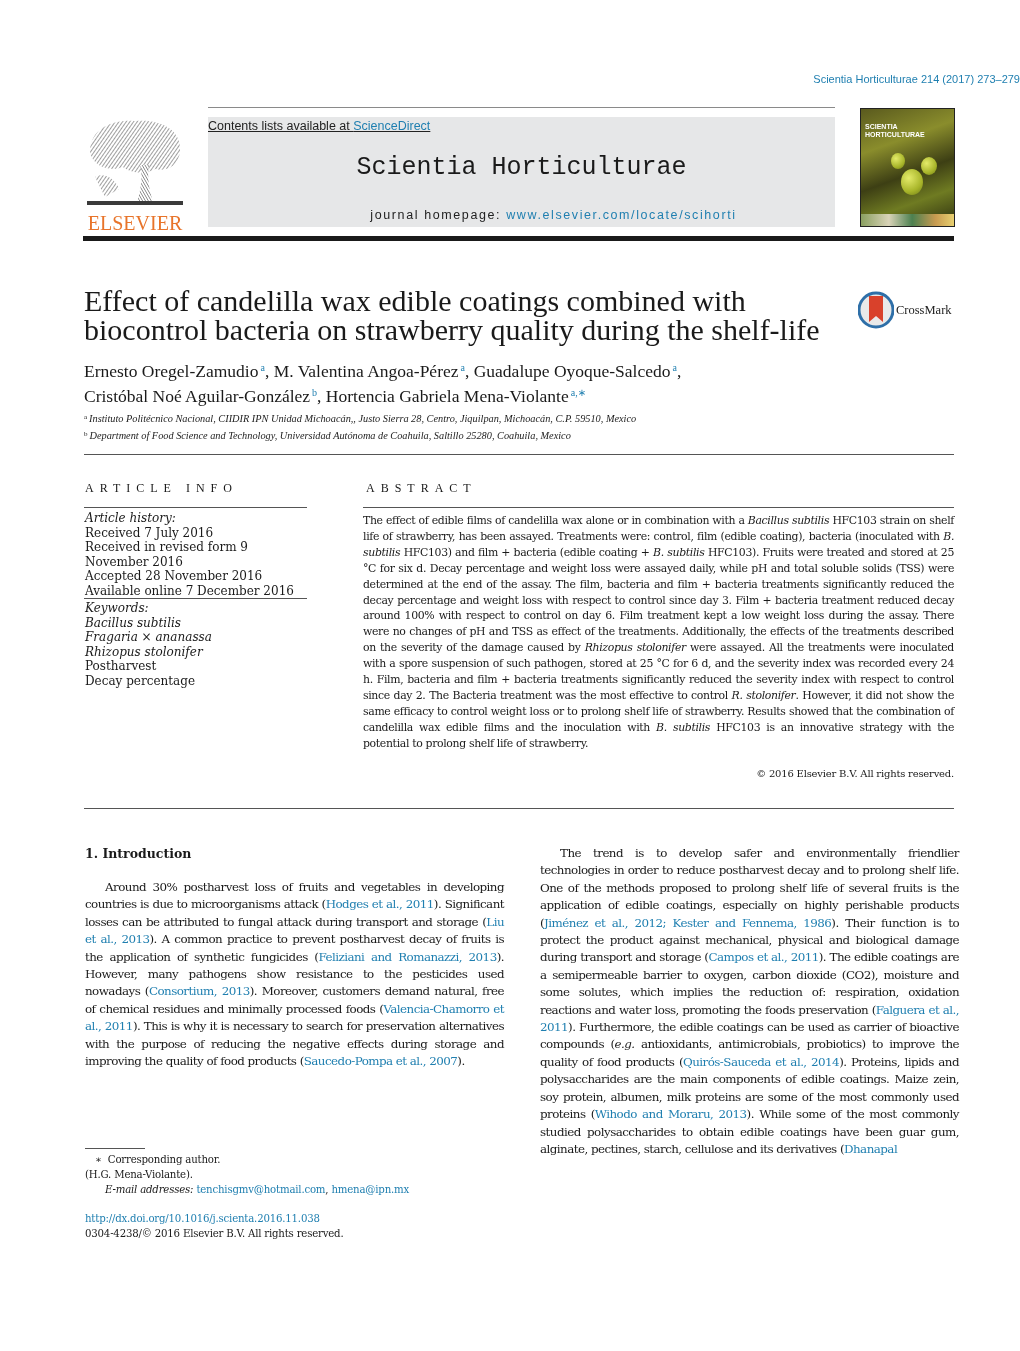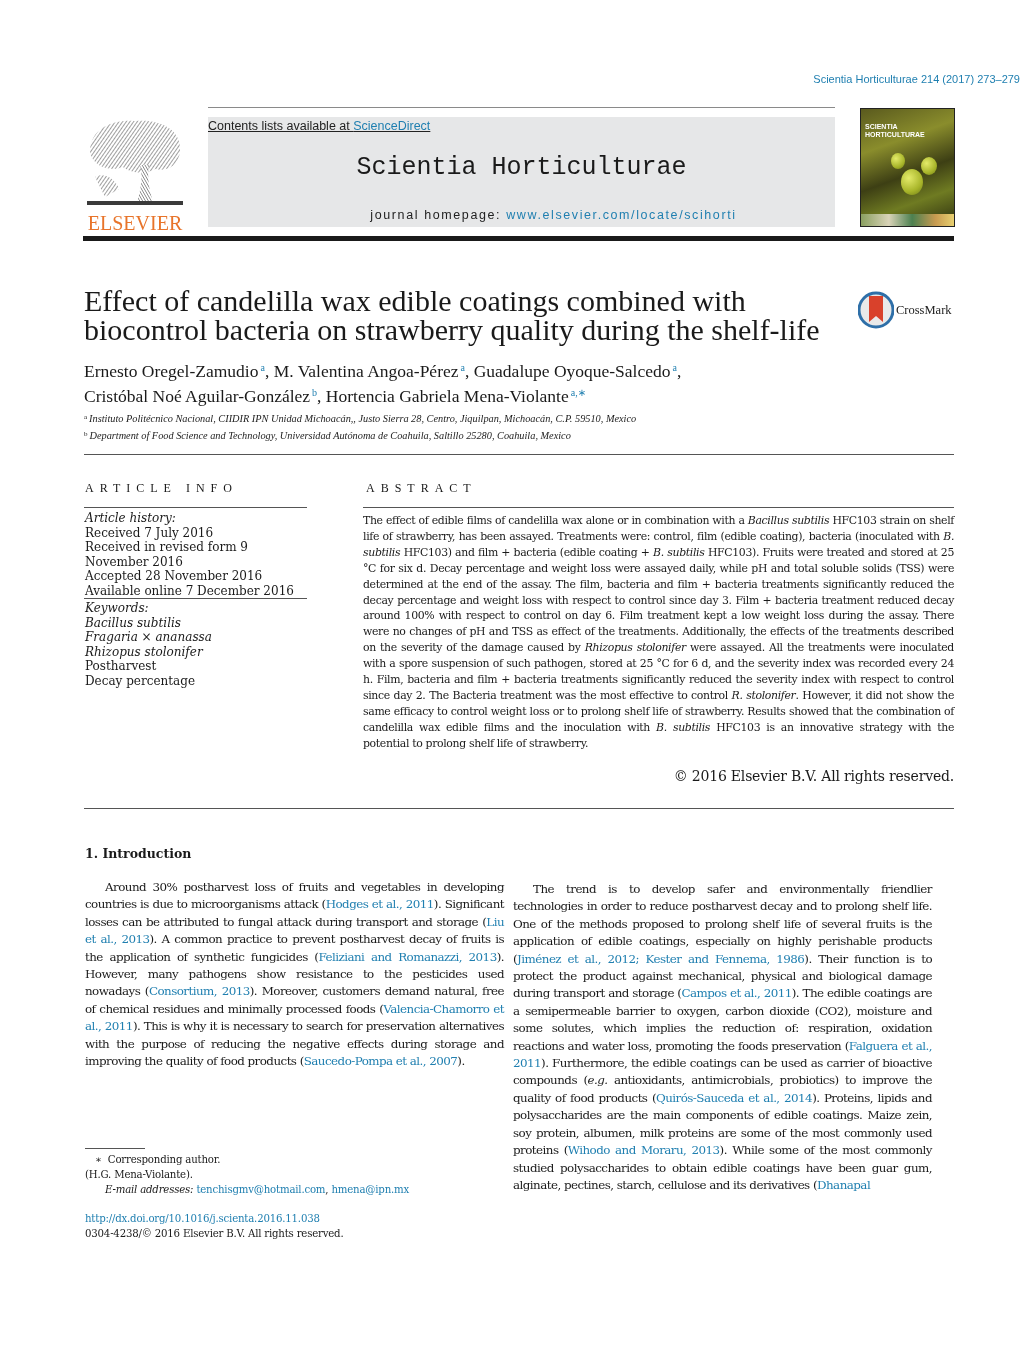--- a/index.html
+++ b/index.html
@@ -32,27 +32,27 @@
   .ai-head { top: 481px; left: 85px; }
   .ab-head { top: 481px; left: 366px; }
   .ai-rule1 { top: 507px; left: 84px; width: 223px; height: 1px; background: #555; }
   .ai-rule2 { top: 598px; left: 84px; width: 223px; height: 1px; background: #555; }
   .ab-rule { top: 507px; left: 363px; width: 591px; height: 1px; background: #555; }
   .info-block { left: 85px; width: 230px; font-family: "DejaVu Serif", serif; font-size: 12px; line-height: 14.5px; color: #1a1a1a; }
   .info-block .lbl { font-style: italic; }
   .info-block .it { font-style: italic; }
   .abstract { top: 513px; left: 363px; width: 591px; font-family: "DejaVu Serif", serif; font-size: 10.9px; line-height: 15.9px; text-align: justify; color: #1a1a1a; letter-spacing: -0.35px; }
   .abstract i { font-style: italic; }
-  .copyright { top: 768px; left: 600px; width: 354px; text-align: right; font-family: "DejaVu Serif", serif; font-size: 14px; color: #1a1a1a; letter-spacing: -0.2px; }
+  .copyright { top: 768px; left: 600px; width: 354px; text-align: right; font-family: "DejaVu Serif", serif; font-size: 10px; color: #1a1a1a; letter-spacing: -0.2px; }
   .rule-bottom { top: 808px; left: 84px; width: 870px; height: 1px; background: #555; }
   .intro-head { top: 846px; left: 85px; font-family: "DejaVu Serif", serif; font-weight: bold; font-size: 12.5px; color: #1a1a1a; }
   .col { font-family: "DejaVu Serif", serif; font-size: 11.9px; line-height: 17.4px; text-align: justify; color: #1a1a1a; letter-spacing: -0.55px; }
   .col p { margin: 0; text-indent: 20px; }
   .col-left { top: 879px; left: 85px; width: 419px; }
-  .col-right { top: 845px; left: 513px; width: 419px; margin-top: 36px; }
+  .col-right { top: 845px; left: 540px; width: 419px; }
   .fn-rule { top: 1148px; left: 85px; width: 60px; height: 1px; background: #555; }
   .footnotes { top: 1152px; left: 85px; width: 420px; font-family: "DejaVu Serif", serif; font-size: 10.2px; line-height: 15px; color: #1a1a1a; letter-spacing: -0.2px; }
   .doi-block { top: 1211px; left: 85px; width: 420px; font-family: "DejaVu Serif", serif; font-size: 10.2px; line-height: 15px; color: #1a1a1a; letter-spacing: -0.2px; }
 </style>
 </head>
 <body>
 
 <div class="abs journal-ref">Scientia Horticulturae 214 (2017) 273–279</div>
 <div class="abs top-rule"></div>
 

